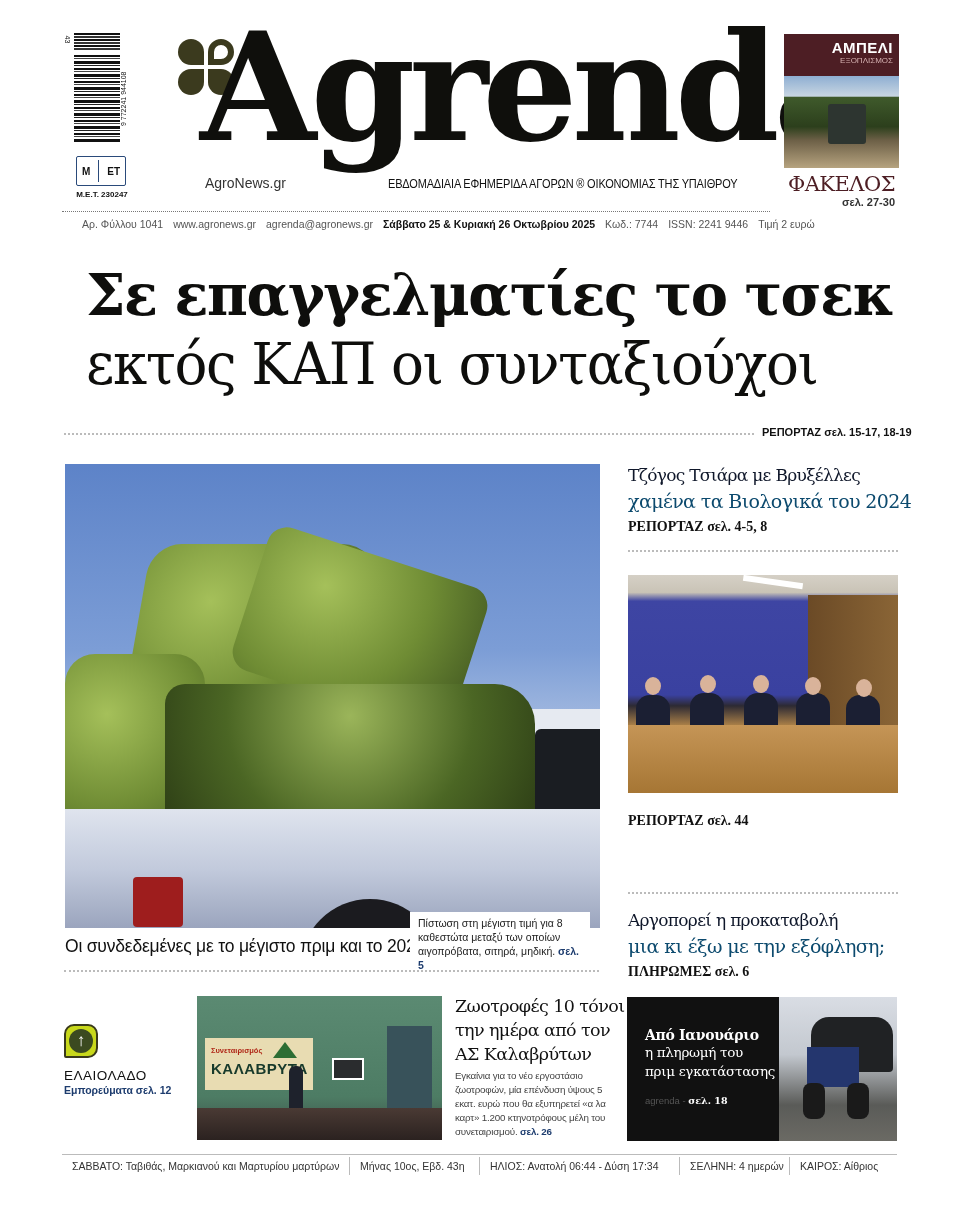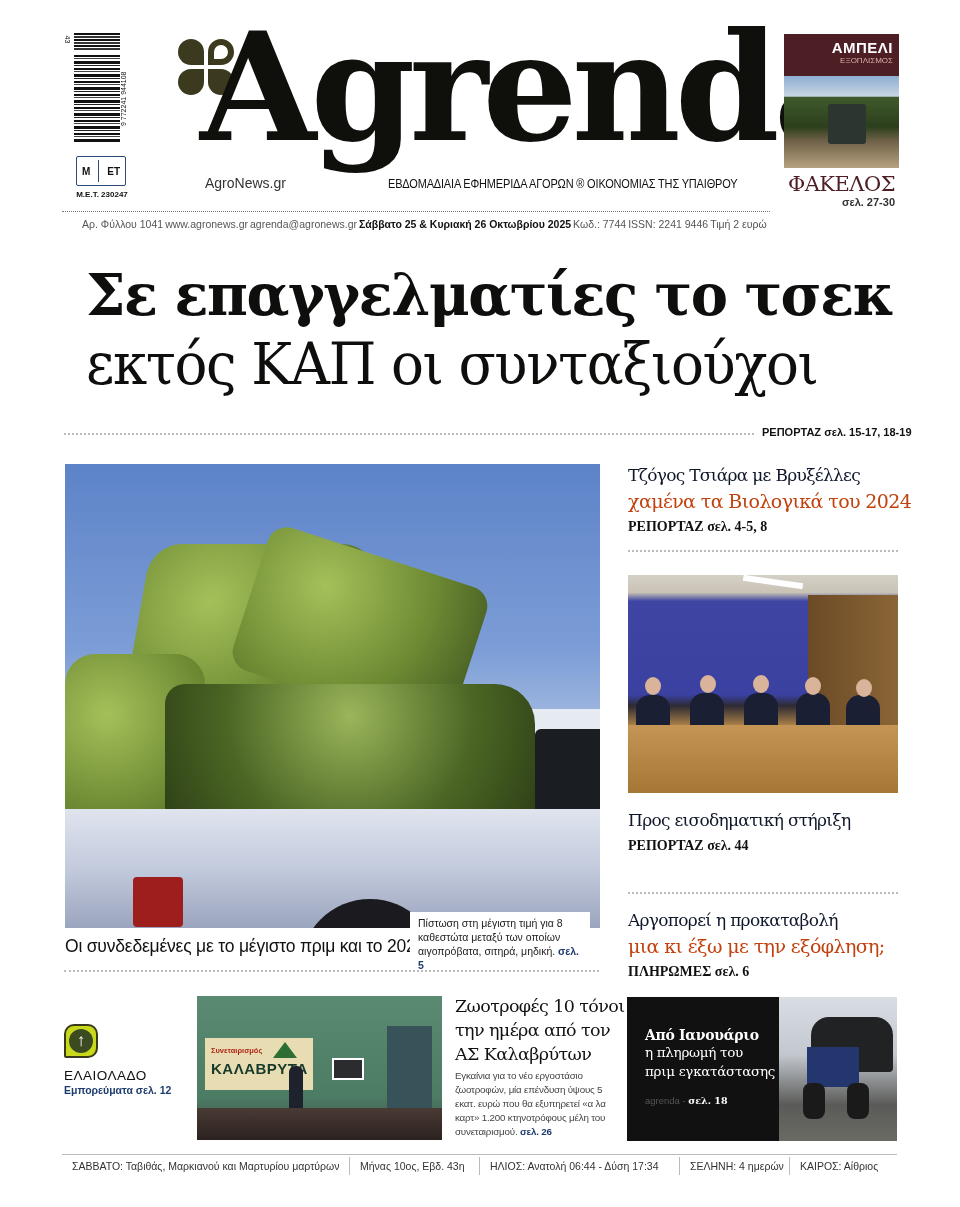--- a/index.html
+++ b/index.html
@@ -30,21 +30,21 @@
   .clover .l2 { left:30px; top:0; border-radius: 50% 50% 50% 0; background:#fff; border:6px solid #3b3a1e; }
   .clover .l3 { left:0; top:30px; border-radius: 50% 0 50% 50%; }
   .clover .l4 { left:30px; top:30px; border-radius: 0 50% 50% 50%; }
 
   .brand { left: 200px; top: 12px; font-family: "DejaVu Serif", serif; font-weight: bold; font-size: 150px;
     letter-spacing: -6px; line-height: 1; color: #0f0f0c; }
   .agronews { left: 205px; top: 175px; font-size: 14px; color:#333; }
   .tagline { left: 388px; top: 177px; font-size: 12.5px; color:#111; letter-spacing: -0.2px; transform: scaleX(0.88); transform-origin:left; font-weight: 500;}
 
   .meta-rule { left: 62px; top: 211px; width: 708px; border-top: 1px dotted #777; }
-  .meta-line { left: 82px; top: 218px; font-size: 10.5px; color:#555; white-space: nowrap; display:flex; gap:2px; }
+  .meta-line { left: 82px; top: 218px; font-size: 10.5px; color:#555; white-space: nowrap; display:flex; gap:10px; }
   .meta-line b { color:#111; font-weight: bold; }
 
   .fakelos { left: 784px; top: 34px; width: 115px; }
   .fakelos .banner { background:#4d1e24; height:42px; color:#fff; text-align:right; padding:5px 6px 0 0; }
   .fakelos .banner .t1 { font-size:15px; font-weight:bold; letter-spacing: 0.5px; }
   .fakelos .banner .t2 { font-size:8px; color:#d7b3b3; }
   .fakelos .photo { height:92px; background:
      linear-gradient(180deg,#8eaed2 0%,#c8d6e2 22%,#3f5a2b 23%,#2c3f1c 55%,#6d6047 70%,#b6a37f 100%); position:relative; overflow:hidden;}
   .fakelos .photo .tractor { position:absolute; left:44px; top:28px; width:38px; height:40px; background:#2d3530; border-radius:3px; }
   .fakelos .label { text-align:center; font-family:"DejaVu Serif", serif; color:#4d1e24; font-size:21px; margin-top:4px; letter-spacing:-0.5px;}
@@ -69,21 +69,21 @@
   .taillight { position:absolute; left:68px; top:413px; width:50px; height:50px; background:#9e1d1d; border-radius:4px;}
   .wheel-arch { position:absolute; left:235px; top:435px; width:140px; height:70px; border-radius: 70px 70px 0 0; background:#1b1b1f; }
 
   .hero-caption { left: 65px; top: 936px; font-size: 17.5px; color:#111; letter-spacing:-0.2px; }
   .hero-sidebox { left: 410px; top: 912px; width: 180px; height: 52px; background:#fff; padding: 4px 8px; font-size: 10.5px; line-height: 14px; color:#222; }
   .hero-sidebox b { color:#1d3c6e; }
 
   
   .side-story { left: 628px; width: 275px; font-family:"DejaVu Serif", serif; }
   .side-story .h-bold { font-size: 17px; font-weight: normal; letter-spacing:-0.7px; color:#0f172a; line-height: 25px; white-space:nowrap;}
-  .side-story .h-reg { font-size: 19px; font-weight: normal; letter-spacing:-0.6px; color:#c2410c; line-height: 26px; white-space:nowrap;}
+  .side-story .h-reg { font-size: 19px; font-weight: normal; letter-spacing:-0.6px; color:#0c4a6e; line-height: 26px; white-space:nowrap;}
   .side-story .ref { font-family:Liberation Serif, serif; font-size: 14px; font-weight:bold; color:#111; margin-top:5px; }
 
   .press-photo { left: 628px; top: 575px; width: 270px; height: 218px; overflow:hidden;
     background: linear-gradient(180deg,#d5d0c6 0%, #c9c3b6 8%, #3e45a3 12%, #3a41a0 55%, #2d2a33 60%, #b98a4a 70%, #8a6433 100%); }
   .press-photo .wood { position:absolute; right:0; top:20px; width:90px; height:140px; background: linear-gradient(90deg,#6b4a26,#8a6536); }
   .press-photo .light { position:absolute; left:115px; top:4px; width:60px; height:6px; background:#fff; transform: rotate(8deg); }
   .press-photo .person { position:absolute; width:34px; height:50px; border-radius: 14px 14px 4px 4px; background:#1b1f33; }
   .press-photo .head { position:absolute; width:16px; height:18px; border-radius:50%; background:#d9b39a; }
   .press-photo .table { position:absolute; left:0; top:150px; width:270px; height:68px; background: linear-gradient(180deg,#c59556,#a67634); }
 
@@ -222,21 +222,20 @@
   <div class="person" style="left:116px; top:118px;"></div>
     <div class="head" style="left:125px; top:100px;"></div>
   <div class="person" style="left:168px; top:118px;"></div>
     <div class="head" style="left:177px; top:102px;"></div>
   <div class="person" style="left:218px; top:120px;"></div>
     <div class="head" style="left:228px; top:104px;"></div>
   <div class="table"></div>
 </div>
 
 <div class="abs side-story" style="top:808px;">
-  <div class="h-bold">Προς εισοδηματική στήριξη</div>
   <div class="ref">ΡΕΠΟΡΤΑΖ σελ. 44</div>
 </div>
 <div class="abs dots-row" style="left:628px; top:892px; width:270px;"></div>
 
 <div class="abs side-story" style="top:908px;">
   <div class="h-bold">Αργοπορεί η προκαταβολή</div>
   <div class="h-reg">μια κι έξω με την εξόφληση;</div>
   <div class="ref">ΠΛΗΡΩΜΕΣ σελ. 6</div>
 </div>
 

